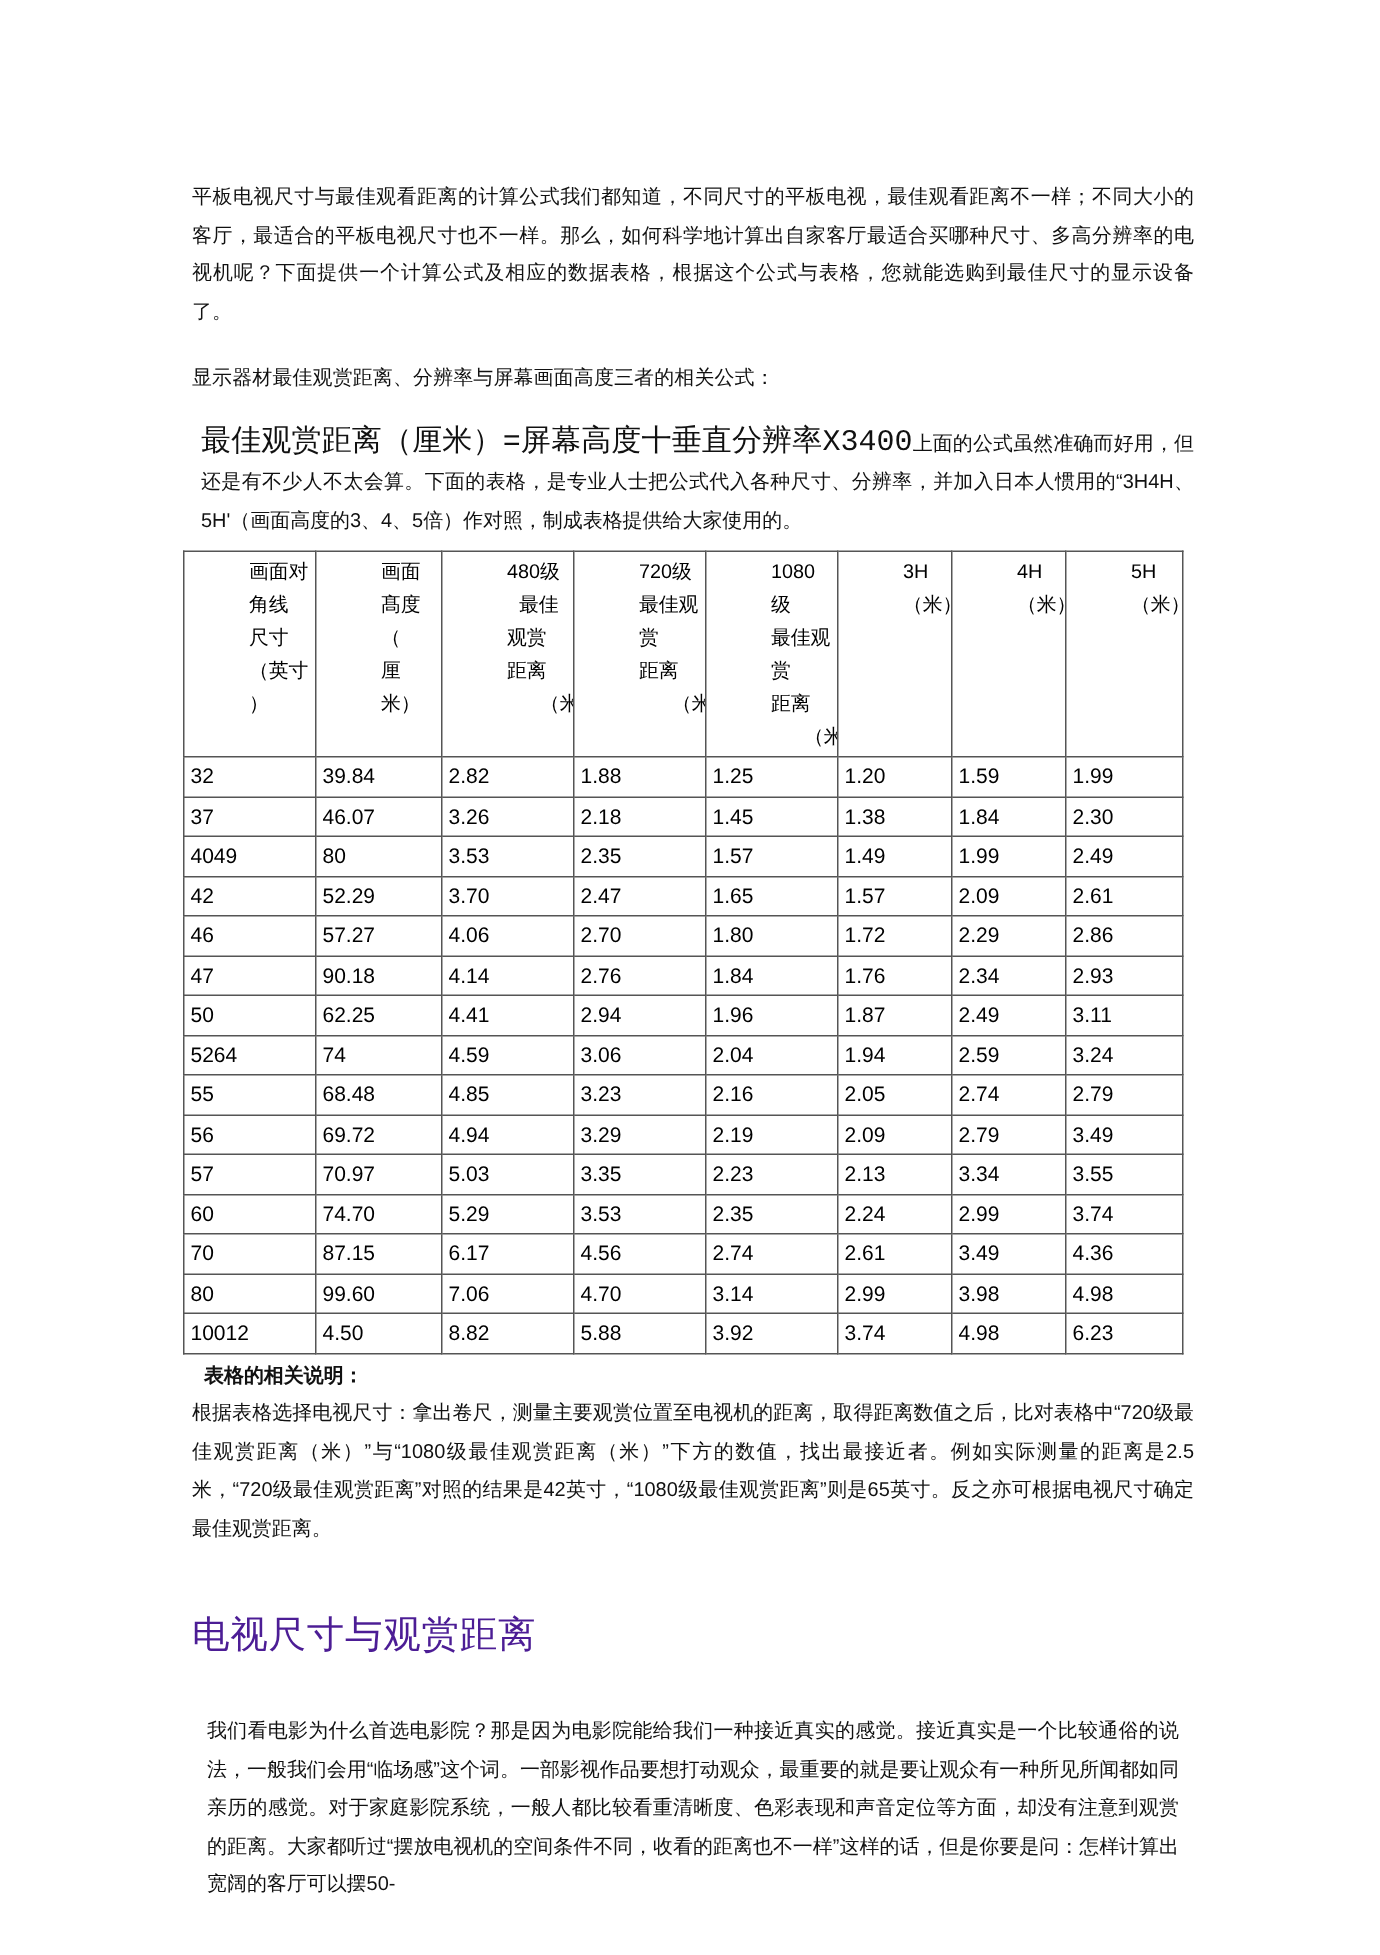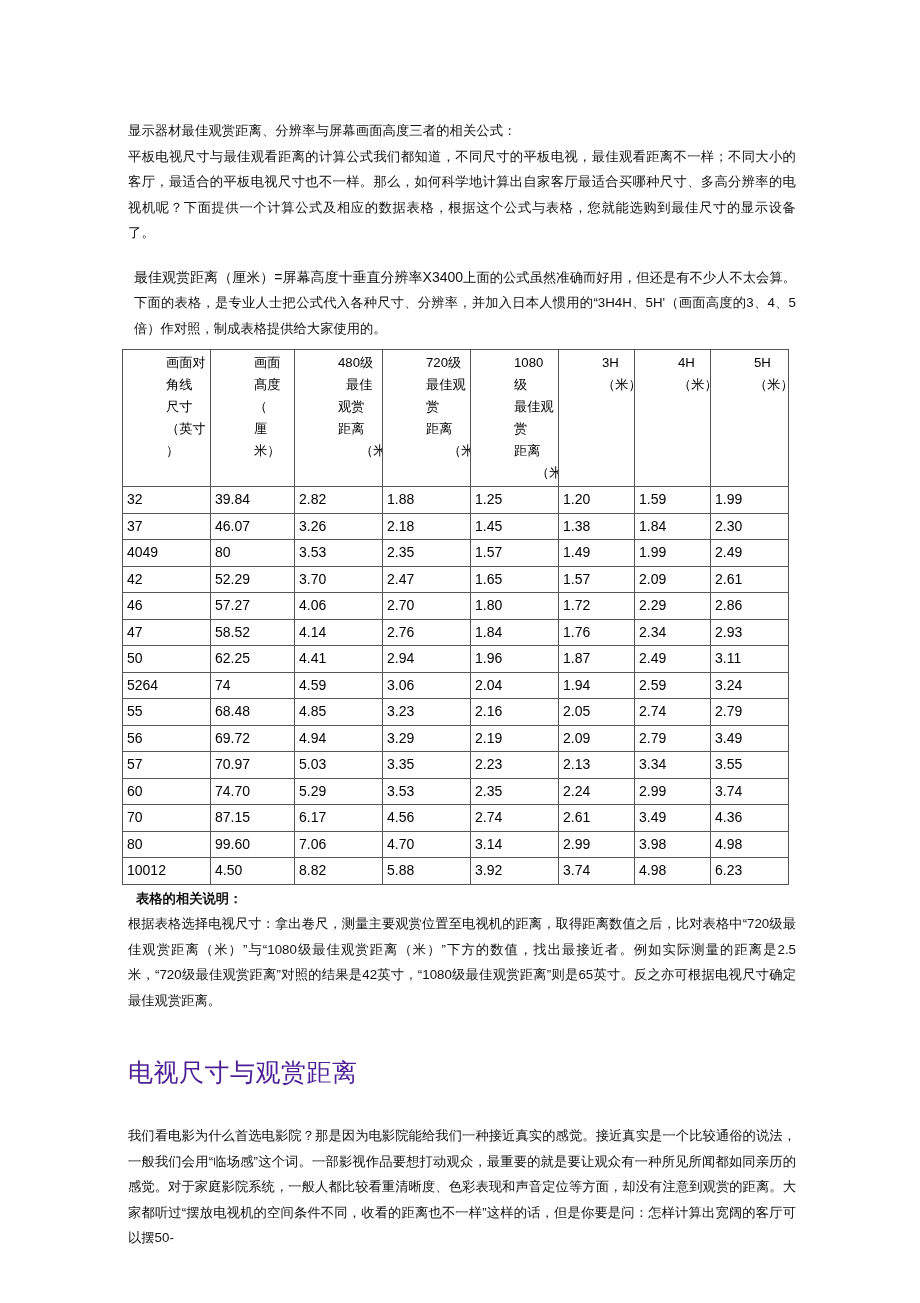--- a/index.html
+++ b/index.html
@@ -36,22 +36,22 @@
   }
   .formula-block {
     font-size: 13.3px;
     line-height: 25.5px;
     text-align: justify;
     text-justify: inter-ideograph;
     margin: 18px 0 8px 6px;
     color: #111;
   }
   .formula-block .eq {
-    font-family: Liberation Sans, sans-serif;
-    font-size: 14px;
+    font-family: Liberation Mono, monospace;
+    font-size: 20px;
   }
   table.tv-table {
     border-collapse: collapse;
     width: 666px;
     margin: 0 0 0 -6px;
     table-layout: fixed;
     font-size: 14px;
   }
   table.tv-table th,
   table.tv-table td {
@@ -111,32 +111,32 @@
     line-height: 34px;
     margin: 42px 0 34px 0;
     color: #4c1d95;
     letter-spacing: 0.5px;
   }
   .last-para {
     font-size: 13.3px;
     line-height: 25.5px;
     text-align: justify;
     text-justify: inter-ideograph;
-    margin: 0;
+    margin: 10px;
     color: #111;
   }
 </style>
 </head>
 <body>
 
 <div class="page">
 
+  <p class="para">平板电视尺寸与最佳观看距离的计算公式我们都知道，不同尺寸的平板电视，最佳观看距离不一样；不同大小的客厅，最适合的平板电视尺寸也不一样。那么，如何科学地计算出自家客厅最适合买哪种尺寸、多高分辨率的电视机呢？下面提供一个计算公式及相应的数据表格，根据这个公式与表格，您就能选购到最佳尺寸的显示设备了。</p>
+
   <p class="para para-tight">显示器材最佳观赏距离、分辨率与屏幕画面高度三者的相关公式：</p>
-
-  <p class="para">平板电视尺寸与最佳观看距离的计算公式我们都知道，不同尺寸的平板电视，最佳观看距离不一样；不同大小的客厅，最适合的平板电视尺寸也不一样。那么，如何科学地计算出自家客厅最适合买哪种尺寸、多高分辨率的电视机呢？下面提供一个计算公式及相应的数据表格，根据这个公式与表格，您就能选购到最佳尺寸的显示设备了。</p>
 
   <p class="formula-block"><span class="eq">最佳观赏距离（厘米）=屏幕高度十垂直分辨率X3400</span><span>上面的公式虽然准确而好用，但还是有不少人不太会算。下面的表格，是专业人士把公式代入各种尺寸、分辨率，并加入日本人惯用的“3H4H、5H'（画面高度的3、4、5倍）作对照，制成表格提供给大家使用的。</span></p>
 
   <table class="tv-table">
     <colgroup>
       <col class="col-a">
         <col class="col-b">
         <col class="col-c">
         <col class="col-d">
       <col class="col-e">
@@ -230,21 +230,21 @@
           <td>57.27</td>
           <td>4.06</td>
           <td>2.70</td>
           <td>1.80</td>
           <td>1.72</td>
           <td>2.29</td>
           <td>2.86</td>
         </tr>
         <tr>
           <td>47</td>
-          <td>58.52</td>
+          <td>90.18</td>
           <td>4.14</td>
           <td>2.76</td>
           <td>1.84</td>
           <td>1.76</td>
           <td>2.34</td>
           <td>2.93</td>
         </tr>
         <tr>
           <td>50</td>
           <td>62.25</td>

